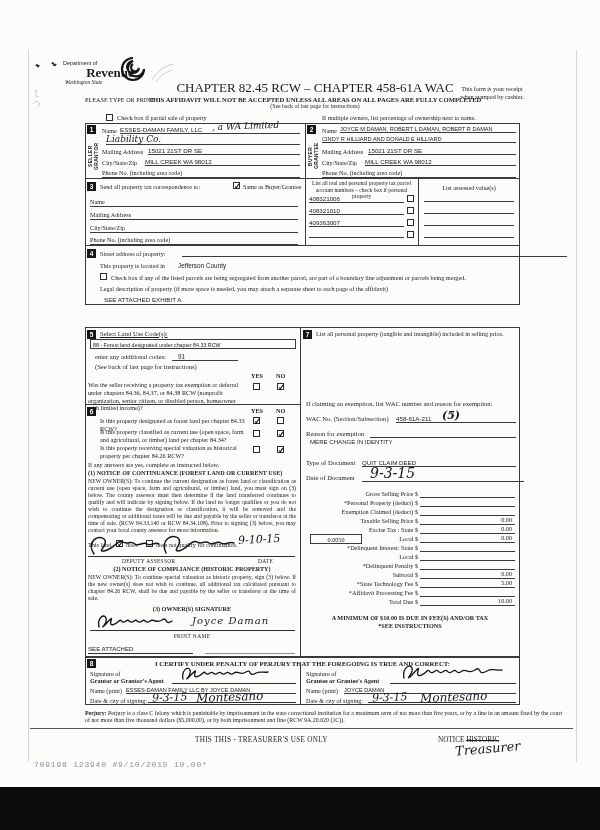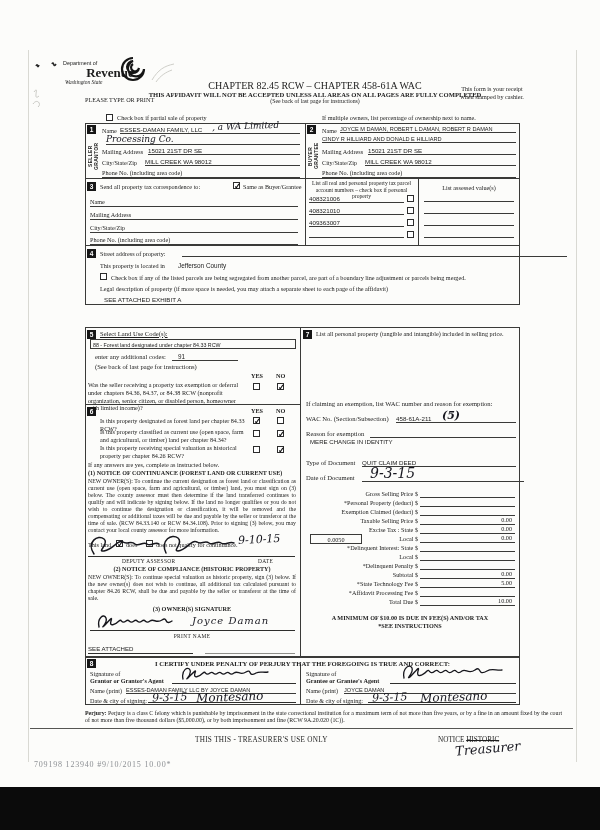--- a/index.html
+++ b/index.html
@@ -6,21 +6,21 @@
   .page{position:relative;width:600px;height:830px;background:#fcfcfa;overflow:hidden;
         font-family:"Liberation Serif",serif;color:#1c1c1c;}
   .abs{position:absolute;}
   .t5{font-size:5.4px;line-height:1.2;}
   .t6{font-size:6.2px;line-height:1.25;}
   .t65{font-size:6.6px;line-height:1.25;}
   .t7{font-size:7.2px;line-height:1.2;}
   .b{font-weight:bold;}
   .ctr{text-align:center;}
   .sans{font-family:"Liberation Sans",sans-serif;}
-  .mono{font-family:Liberation Serif, serif;}
+  .mono{font-family:Liberation Mono, monospace;}
   .hw{font-family:"DejaVu Serif",serif;font-style:italic;color:#17171f;}
   .ul{border-bottom:0.9px solid #3a3a38;}
   .box{border:0.9px solid #3a3a38;box-sizing:border-box;}
   .vline{position:absolute;width:1px;background:#3a3a38;}
   .hline{position:absolute;height:1px;background:#3a3a38;}
   .badge{position:absolute;width:9px;height:9px;background:#161616;color:#fff;
          font:bold 6.5px "Liberation Sans",sans-serif;text-align:center;line-height:9px;}
   .cb{position:absolute;width:7px;height:7px;border:0.9px solid #2c2c2c;background:#fff;box-sizing:border-box;}
   .cb.on::after{content:"\2713";position:absolute;left:0px;top:-2.5px;font-size:8.5px;font-weight:bold;color:#111;}
   .vlab{font:bold 4.9px "Liberation Sans",sans-serif;letter-spacing:.4px;
@@ -51,21 +51,21 @@
     <div class="t5" style="margin-left:10px;font-style:italic;">Washington State</div>
   </div>
   <svg class="sig" style="left:120px;top:56px;" width="26" height="26" viewBox="0 0 26 26">
     <path d="M13 2 A11 11 0 1 0 24 13 A8 8 0 1 1 13 5 A6 6 0 1 0 19 12 A4 4 0 1 1 13 8" fill="none" stroke="#151515" stroke-width="2.2"></path>
   </svg>
   <svg class="sig" style="left:148px;top:62px;" width="30" height="22" viewBox="0 0 30 22">
     <path d="M4 18 C10 8 16 4 26 2 M8 20 C12 14 18 10 24 8" stroke="#cfcfc9" stroke-width="1" fill="none"></path>
   </svg>
 
   <div class="abs ctr" style="left:105px;top:80px;width:420px;">
-    <div style="font-size:10px;">CHAPTER 82.45 RCW – CHAPTER 458-61A WAC</div>
+    <div style="font-size:13px;">CHAPTER 82.45 RCW – CHAPTER 458-61A WAC</div>
     <div class="b" style="font-size:6.6px;">THIS AFFIDAVIT WILL NOT BE ACCEPTED UNLESS ALL AREAS ON ALL PAGES ARE FULLY COMPLETED</div>
     <div style="font-size:5.8px;">(See back of last page for instructions)</div>
   </div>
   <div class="abs t6" style="left:85px;top:96px;">PLEASE TYPE OR PRINT</div>
   <div class="abs t6" style="left:447px;top:85px;width:90px;text-align:center;">
     <div>This form is your receipt</div>
     <div>when stamped by cashier.</div>
   </div>
   <span class="cb" style="left:106px;top:114px;"></span>
   <div class="abs t6" style="left:117px;top:114px;">Check box if partial sale of property</div>
@@ -78,21 +78,21 @@
   <div class="hline" style="left:85px;top:245px;width:435px;"></div>
 
   <div class="badge" style="left:87px;top:125px;">1</div>
   <div class="abs vlab" style="left:88px;top:138px;height:36px;">
     <span>SELLER</span><br>
     <span>GRANTOR</span>
   </div>
   <span class="abs t6" style="left:102px;top:127px;">Name</span>
   <span class="abs sans ul" style="left:120px;top:126px;width:180px;font-size:6.2px;">ESSES-DAMAN FAMILY, LLC</span>
   <span class="abs hw" style="left:212px;top:121px;font-size:9px;transform:rotate(-2deg);">, a WA Limited</span>
-  <span class="abs hw ul" style="left:106px;top:134px;width:194px;font-size:9px;">Processing Co.</span>
+  <span class="abs hw ul" style="left:106px;top:134px;width:194px;font-size:9px;">Liability Co.</span>
   <span class="abs t6" style="left:102px;top:148px;">Mailing Address</span>
   <span class="abs sans ul" style="left:148px;top:147px;width:152px;font-size:6.2px;">15021 21ST DR SE</span>
   <span class="abs t6" style="left:102px;top:159px;">City/State/Zip</span>
   <span class="abs sans ul" style="left:145px;top:158px;width:155px;font-size:6.2px;">MILL CREEK WA 98012</span>
   <span class="abs t6 ul" style="left:102px;top:169px;width:198px;">Phone No. (including area code)</span>
 
   <div class="badge" style="left:307px;top:125px;">2</div>
   <div class="abs vlab" style="left:308px;top:138px;height:36px;">
     <span>BUYER</span><br>
     <span>GRANTEE</span>

